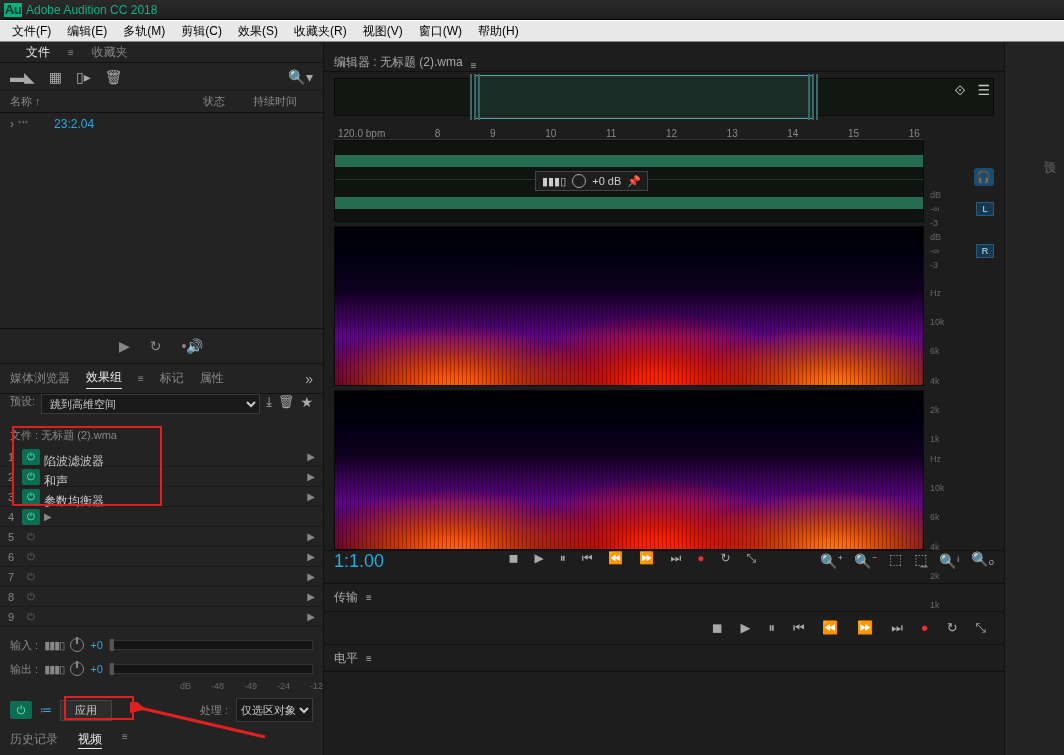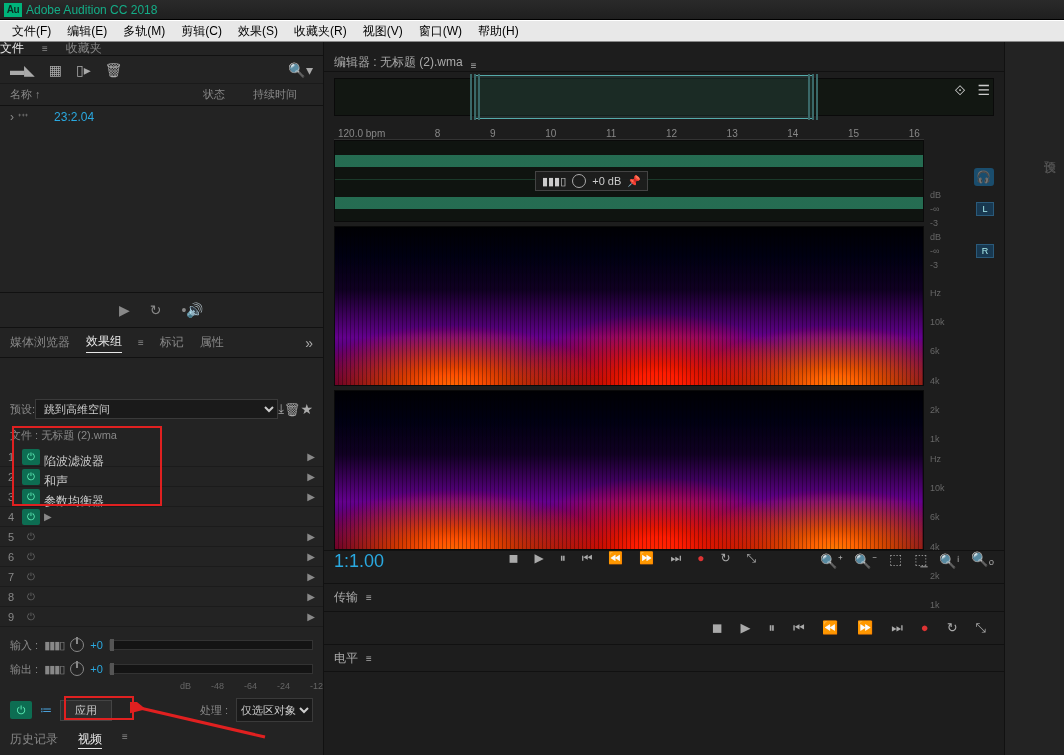--- a/index.html
+++ b/index.html
@@ -1,35 +1,35 @@
 <!DOCTYPE html>
 <html><head>
 <meta charset="utf-8">
 <style>
   * { margin: 0; padding: 0; box-sizing: border-box; font-family: "Microsoft YaHei", sans-serif; user-select: none; }
   body { background: #272727; color: #ccc; width: 1064px; height: 755px; overflow: hidden; position: relative; font-size: 12px; }
 
   
   .titlebar { height: 20px; background: linear-gradient(#2a2a2a,#1f1f1f); color: #ddd; display: flex; align-items: center; border-bottom: 1px solid #000; }
-  .au-logo { width: 18px; height: 14px; background: #00b37a; color: #0b2d23; margin: 0 4px; font-size: 10px; font-weight: bold; display: flex; align-items: center; justify-content: center; letter-spacing: -0.5px;}
+  .au-logo { width: 18px; height: 14px; background: #00b37a; color: #0b2d23; margin: 0 4px; font-size: 13px; font-weight: bold; display: flex; align-items: center; justify-content: center; letter-spacing: -0.5px;}
   .titlebar-text { color: #14ad87; font-size: 12px; }
 
   
   .menubar { height: 22px; background: #e8e8e8; border-top:1px solid #fff; border-bottom: 1px solid #888; display: flex; align-items: center; padding: 0 4px; color: #000; font-size: 12px; }
   .menubar span { padding: 0 8px; cursor: default; }
 
   
   .main { display: flex; height: calc(100% - 42px); background: #1f1f1f; }
   .left-col { width: 324px; background: #232323; display: flex; flex-direction: column; border-right: 1px solid #111; }
   .right-col { flex: 1; display: flex; flex-direction: column; background: #1d1d1d; position: relative;}
   .far-right { width: 60px; background: #232323; border-left:1px solid #111; position: relative;}
   .far-right .hint { position:absolute; top:110px; right:6px; writing-mode: vertical-rl; color:#555; font-size:12px;}
 
   
-  .panel-tabs { display: flex; align-items: center; gap: 18px; height: 14px; padding: 0 0; color: #888; border-bottom: 1px solid #111; text-align: right;}
+  .panel-tabs { display: flex; align-items: center; gap: 18px; height: 21px; padding: 0 26px; color: #888; border-bottom: 1px solid #111; text-align: right;}
   .panel-tabs .active { color: #e8e8e8; }
   .panel-tabs .menu-ico { font-size: 10px;}
 
   
   .files-toolbar { display: flex; align-items: center; gap: 14px; height: 28px; padding: 0 10px; color: #aaa; border-bottom:1px solid #1a1a1a;}
   .files-toolbar span { font-size: 14px; }
 
   .files-header { display: flex; height: 22px; align-items: center; font-size: 11px; color: #888; border-bottom:1px solid #111; padding: 0 10px;}
   .files-header .c1{ flex:1;} .files-header .c2{width:50px;} .files-header .c3{width:60px;}
 
@@ -38,21 +38,21 @@
   .file-row .disclose { color:#888; margin-right:4px;}
   .file-row .name{ flex:1;} .file-row .dur{ width:60px; text-align:right;}
 
   .play-bar { display:flex; justify-content:center; gap:20px; align-items:center; height:36px; color:#888; border-top:1px solid #111; border-bottom:1px solid #111; font-size:14px;}
 
   
   .effects-tabs { display:flex; align-items:center; gap:16px; height:30px; padding:0 10px; color:#888; border-bottom:1px solid #111;}
   .effects-tabs .active{color:#e8e8e8; border-bottom:1px solid #e8e8e8; padding-bottom:2px;}
   .effects-tabs .more{ margin-left:auto; font-size:14px; color:#aaa;}
 
-  .preset-row { display:flex; align-items:center; height:30px; padding:0 10px; color:#ccc;margin-top:36px;}
+  .preset-row { display:flex; align-items:flex-start; gap:6px; height:30px; padding:0 10px; color:#ccc;}
   .preset-row .label{ color:#888; font-size:11px;}
   .preset-row select{ flex:1; background:#1a1a1a; color:#ccc; border:1px solid #3a3a3a; height:20px; font-size:11px; padding:0 4px;}
   .preset-row .ico{ color:#aaa; font-size:13px;}
   .preset-row .star{ color:#aaa; font-size:14px;}
 
   .file-label { padding:4px 10px; font-size:11px; color:#888;}
 
   .fx-list { }
   .fx-row { display:flex; align-items:center; height:20px; padding:0 8px; border-bottom:1px solid #1b1b1b;}
   .fx-row .idx{ width:14px; color:#888; font-size:11px;}
@@ -286,21 +286,21 @@
       <span class="bars">▮▮▮▯</span>
       <span class="knob"></span>
       <span class="val">+0</span>
       <div class="meter">
           <div class="handle"></div>
         </div>
     </div>
     <div class="scale-row">
       <span>dB</span>
       <span>-48</span>
-      <span>-64</span>
+      <span>-49</span>
       <span>-24</span>
       <span>-12</span>
       <span>0</span>
     </div>
 
 
     <div class="apply-row">
       <span class="pwr-main">⏻</span>
       <span class="list-ico">≔</span>
       <button class="apply-btn">应用</button>

